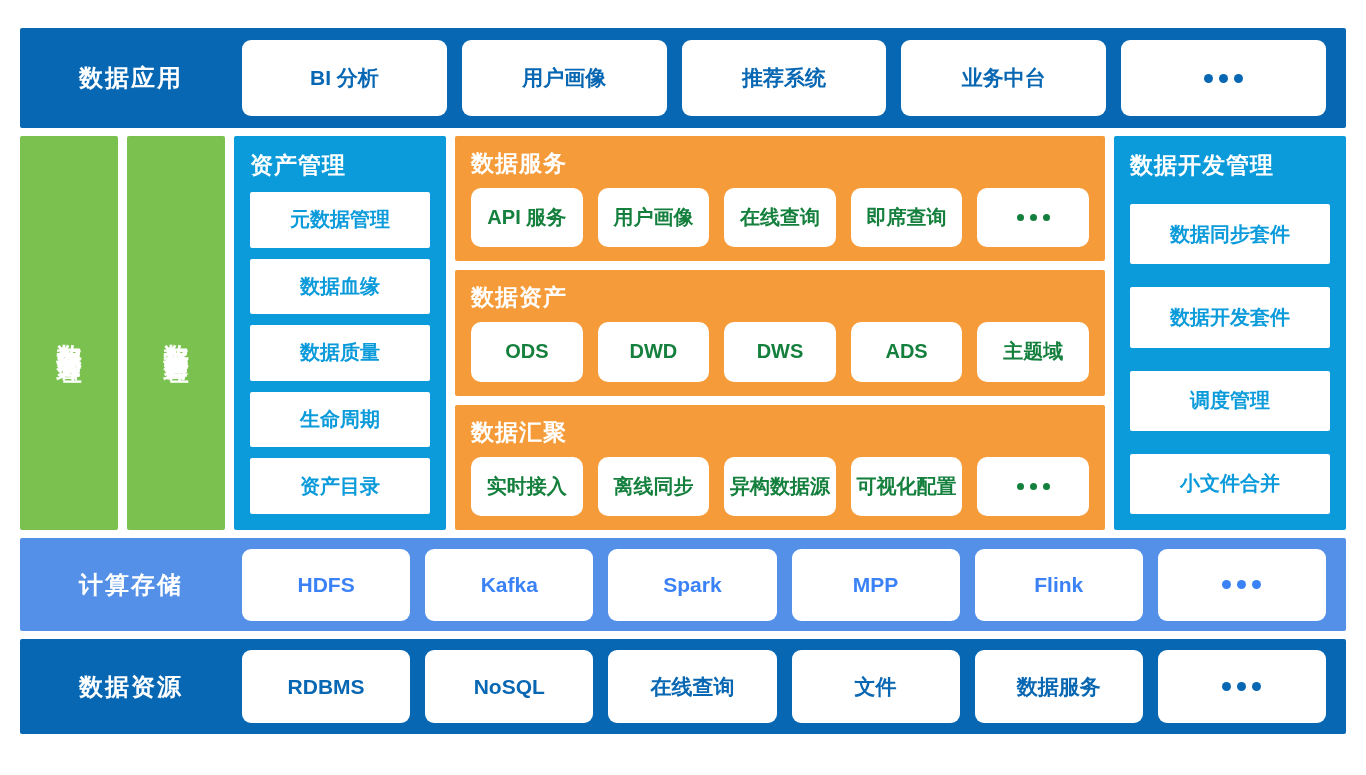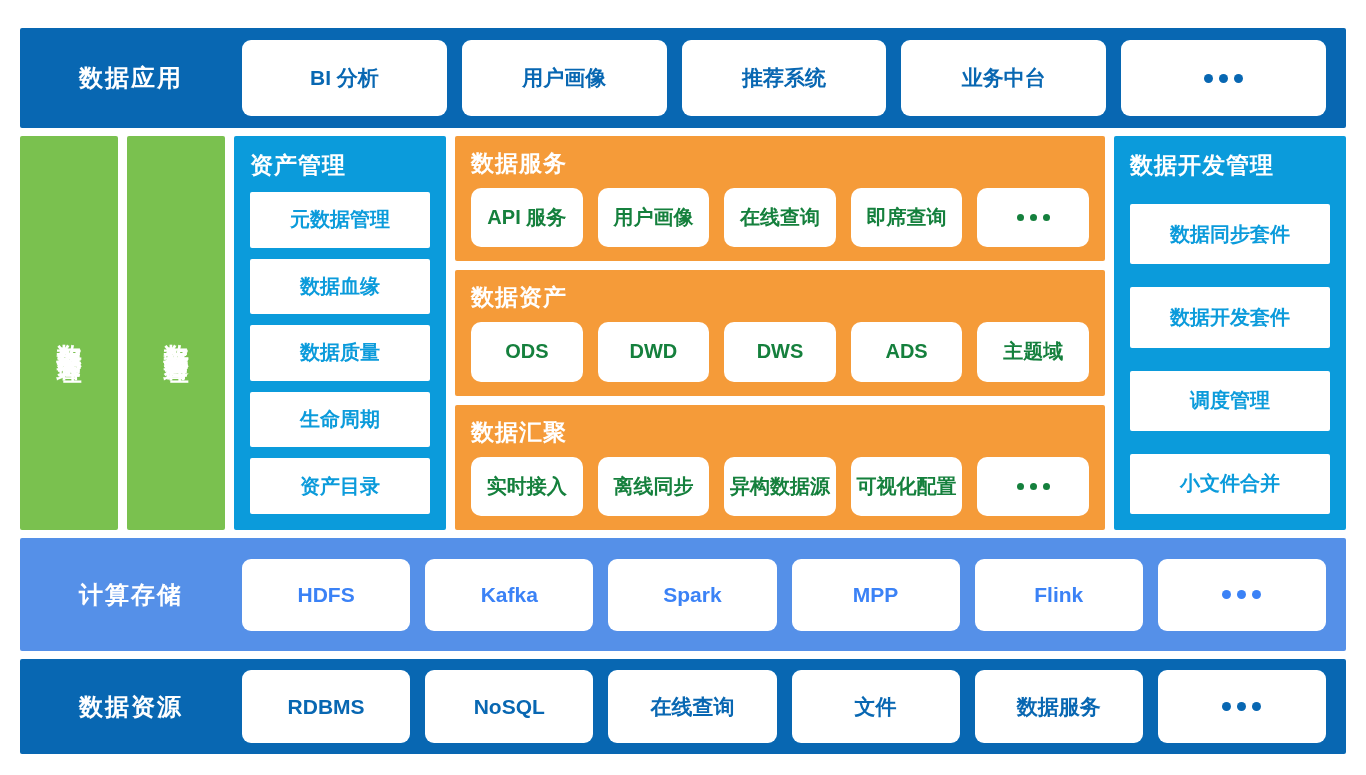--- a/index.html
+++ b/index.html
@@ -139,21 +139,21 @@
     gap: 15px;
     flex: 1 1 auto;
   }
   .hrow .chip {
     color: #15803d;
     font-size: 20px;
     border-radius: 10px;
   }
 
   
-  .row-compute { background: #5590E8; height: 113px; }
+  .row-compute { background: #5590E8; height: 93px; }
   .row-compute .chip { height: 72px; color: #3b82f6; }
 
   
   .row-resource { background: #0867B2; height: 95px; }
   .row-resource .chip { height: 73px; color: #0867B2; }
 
   
   .dots { display: flex; gap: 6px; align-items: center; }
   .dots i {
     width: 7px; height: 7px; border-radius: 50%;

